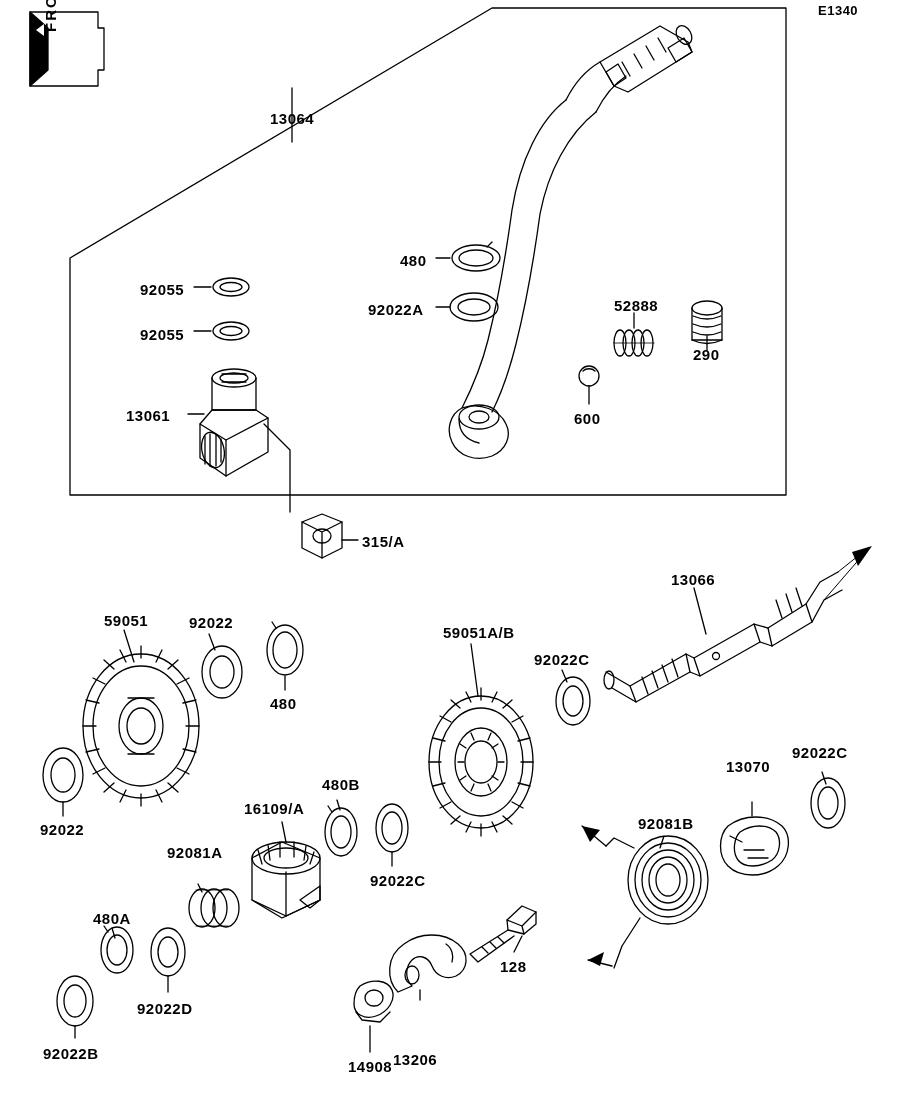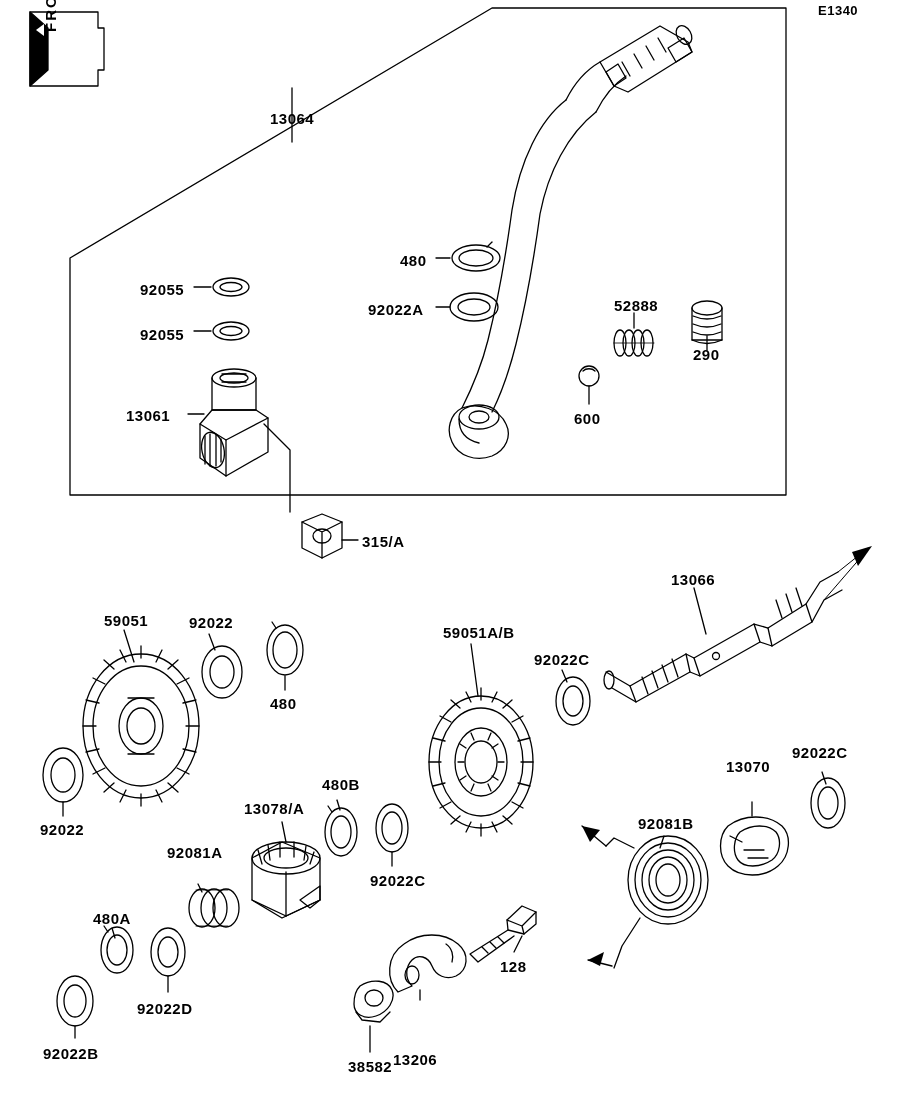--- a/index.html
+++ b/index.html
@@ -341,24 +341,24 @@
 <div class="lbl" style="left:574px;top:410px;">600</div>
 <div class="lbl" style="left:362px;top:533px;">315/A</div>
 <div class="lbl" style="left:671px;top:571px;">13066</div>
 <div class="lbl" style="left:104px;top:612px;">59051</div>
 <div class="lbl" style="left:189px;top:614px;">92022</div>
 <div class="lbl" style="left:270px;top:695px;">480</div>
 <div class="lbl" style="left:443px;top:624px;">59051A/B</div>
 <div class="lbl" style="left:534px;top:651px;">92022C</div>
 <div class="lbl" style="left:40px;top:821px;">92022</div>
 <div class="lbl" style="left:322px;top:776px;">480B</div>
-<div class="lbl" style="left:244px;top:800px;">13078/A</div>
+<div class="lbl" style="left:244px;top:800px;">16109/A</div>
 <div class="lbl" style="left:370px;top:872px;">92022C</div>
 <div class="lbl" style="left:638px;top:815px;">92081B</div>
 <div class="lbl" style="left:726px;top:758px;">13070</div>
 <div class="lbl" style="left:792px;top:744px;">92022C</div>
 <div class="lbl" style="left:167px;top:844px;">92081A</div>
 <div class="lbl" style="left:93px;top:910px;">480A</div>
 <div class="lbl" style="left:137px;top:1000px;">92022D</div>
 <div class="lbl" style="left:43px;top:1045px;">92022B</div>
 <div class="lbl" style="left:500px;top:958px;">128</div>
 <div class="lbl" style="left:393px;top:1006px;margin-top:45px;">13206</div>
-<div class="lbl" style="left:348px;top:1058px;">38582</div>
+<div class="lbl" style="left:348px;top:1058px;">14908</div>
 
 </body></html>

